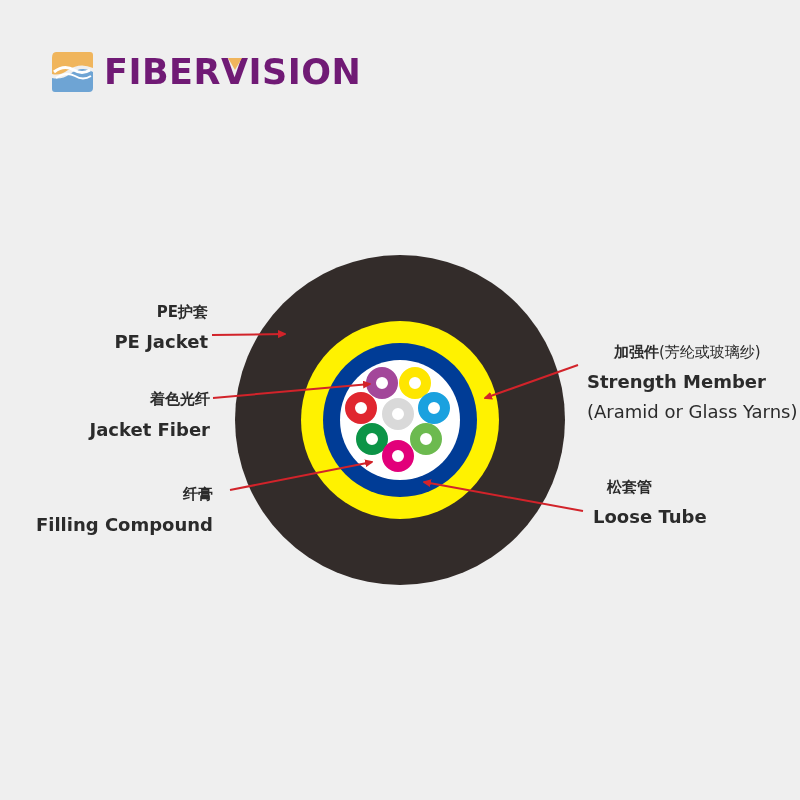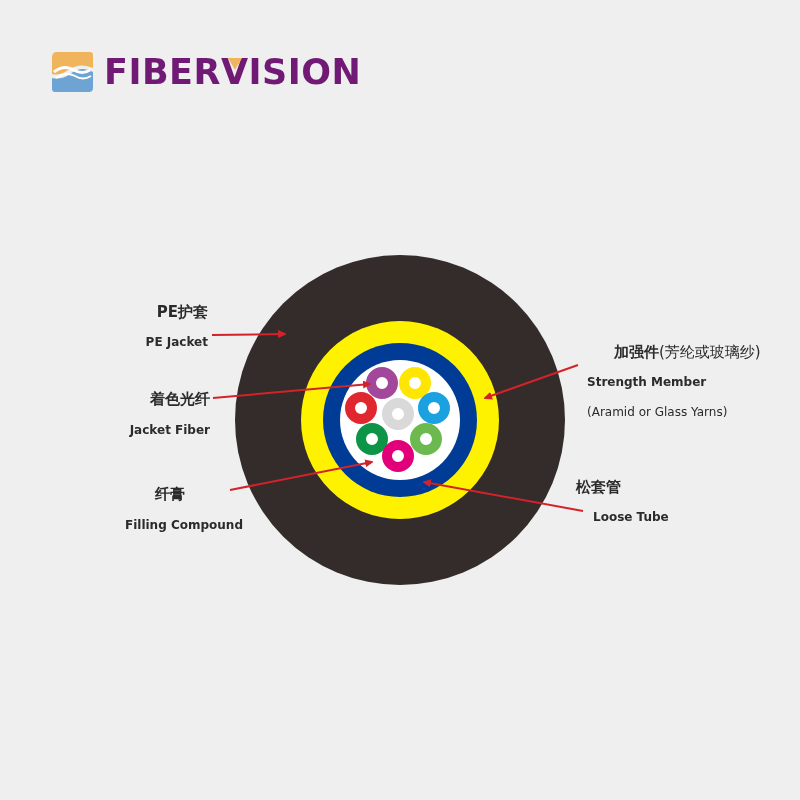--- a/index.html
+++ b/index.html
@@ -7,21 +7,21 @@
          font-family:"DejaVu Sans", "Liberation Sans", sans-serif; color:#2a2a2a; }
   .logo { position:absolute; left:50px; top:50px; height:44px; display:flex; align-items:center; }
   .logo svg { display:block; }
   .wordmark { position:absolute; left:104px; top:52px; font-family:"DejaVu Sans", sans-serif;
               font-weight:bold; font-size:35px; letter-spacing:0.5px; color:#701a75; line-height:40px; }
   .wordmark .v { position:relative; display:inline-block; }
   .wordmark .v::after { content:""; position:absolute; left:50%; top:6px; transform:translateX(-50%);
      width:0; height:0; border-left:7px solid transparent; border-right:7px solid transparent;
      border-top:12px solid #f0b55c; }
   svg.diagram { position:absolute; left:0; top:0; }
-  .label { position:absolute; font-weight:bold; font-size:12px; line-height:20px; white-space:nowrap; color:#2b2b2b; }
+  .label { position:absolute; font-weight:bold; font-size:18px; line-height:20px; white-space:nowrap; color:#2b2b2b; }
   .label.right { text-align:center; }
   .label.cn { font-size:15px; }
   .label.light { font-weight:normal; }
   .cn-paren { font-weight:normal; }
 </style>
 </head>
 <body>
 
 <div class="logo">
   <svg width="44" height="44" viewBox="0 0 44 44">
@@ -63,21 +63,21 @@
     <line x1="583" y1="511" x2="424" y2="482" marker-end="url(#arrowhead)"></line>
   </g>
 </svg>
 
 <div class="label cn right" style="right:592px; top:302px;">PE护套</div>
 <div class="label right" style="right:592px; top:332px;">PE Jacket</div>
 
 <div class="label cn right" style="right:590px; top:389px;">着色光纤</div>
 <div class="label right" style="right:590px; top:420px;">Jacket Fiber</div>
 
-<div class="label cn right" style="right:615px; top:484px;">纤膏</div>
-<div class="label right" style="right:557px; top:515px;">Filling Compound</div>
+<div class="label cn right" style="right:587px; top:484px;">纤膏</div>
+<div class="label right" style="right:587px; top:515px;">Filling Compound</div>
 
 <div class="label cn" style="left:614px; top:342px;"><span>加强件</span><span class="cn-paren">(芳纶或玻璃纱)</span></div>
 <div class="label" style="left:587px; top:372px;">Strength Member</div>
 <div class="label light" style="left:587px; top:402px;">(Aramid or Glass Yarns)</div>
 
-<div class="label cn" style="left:576px; top:477px;">松套管</div>
+<div class="label cn" style="left:607px; top:477px;">松套管</div>
 <div class="label" style="left:593px; top:507px;">Loose Tube</div>
 
 </body></html>

